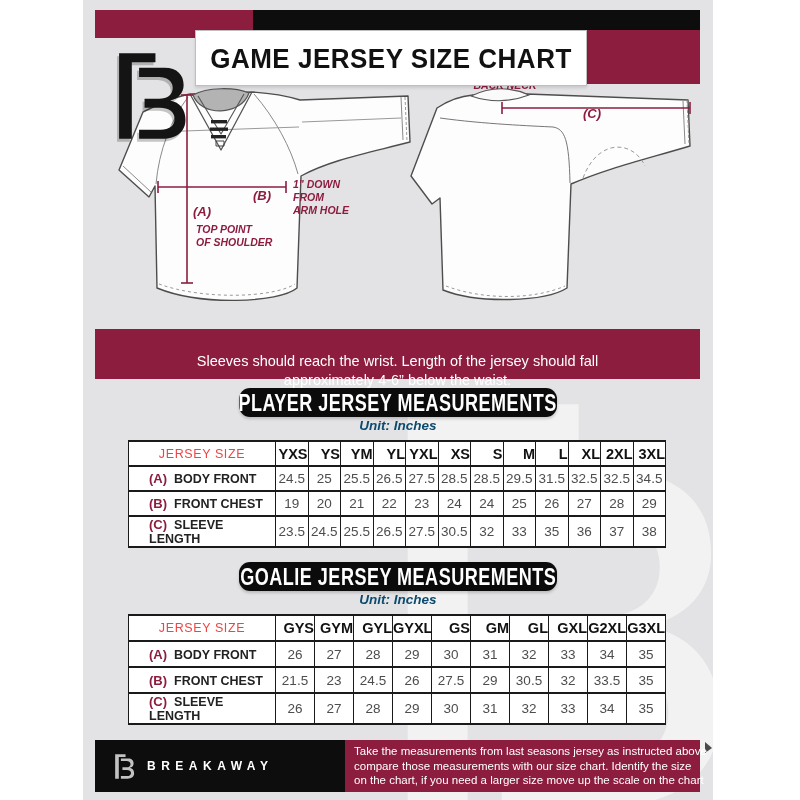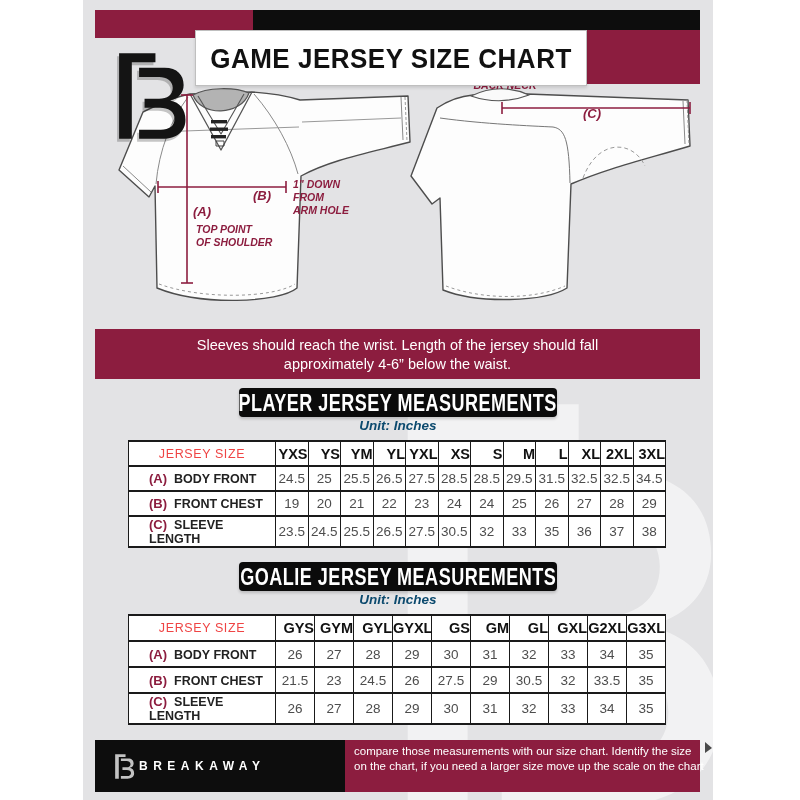--- a/index.html
+++ b/index.html
@@ -17,42 +17,42 @@
      transform:scaleY(1.08);white-space:nowrap;}
   .logo{left:20px;top:46px;z-index:2;filter:drop-shadow(-2px 3px 0 rgba(0,0,0,.22));}
   
   .diagram-svg{left:0;top:0;z-index:1;}
   .wm{z-index:0;opacity:.55;}
   .ann{color:#8c1d3f;font-weight:bold;font-style:italic;font-size:10.5px;line-height:13px;z-index:2;}
   .tag{color:#8c1d3f;font-weight:bold;font-style:italic;font-size:13px;z-index:2;}
   .ann.center{text-align:center;}
   
   .note-banner{left:12px;top:329px;width:605px;height:50px;background:#8c1d3f;z-index:2;color:#fff;
-     text-align:center;font-size:14.5px;line-height:18.5px;padding-top:7px;box-sizing:border-box;}
-  
-  .section-title{background:#0b0b0b;border-radius:4px;z-index:2;display:flex;align-items:center;
+     text-align:center;font-size:14.5px;line-height:18.5px;padding-top:23px;box-sizing:border-box;}
+  
+  .section-title{background:#0b0b0b;border-radius:11px;z-index:2;display:flex;align-items:center;
      justify-content:center;width:318px;height:29px;box-shadow:0 2px 3px rgba(0,0,0,.18);}
   .section-title span{color:#fff;font-weight:bold;font-size:19px;letter-spacing:.5px;white-space:nowrap;
      transform:scale(.95,1.3);}
   .unit{width:630px;left:0;text-align:center;font-size:13.5px;font-weight:bold;font-style:italic;
      color:#0c4a6e;z-index:2;}
   
   .meas-table{border-collapse:collapse;table-layout:fixed;width:538px;background:#fff;z-index:2;}
   .meas-table th,.meas-table td{border:1px solid #1a1a1a;border-top-width:2px;border-bottom-width:2px;
      text-align:center;padding:0;vertical-align:middle;}
   .t-player th,.t-player td{height:23px;}
   .t-goalie th,.t-goalie td{height:24px;}
   .meas-table th.corner{width:146px;font-size:12.5px;font-weight:normal;letter-spacing:.6px;color:#ef4444;}
   .meas-table th.size{font-size:14.5px;font-weight:bold;color:#111;text-align:right;}
   .meas-table td.val{font-size:13.5px;color:#4d4d4d;}
   .meas-table td.rowlabel{text-align:left;padding-left:20px;font-size:12.5px;font-weight:bold;color:#222;border-radius:10px;}
   .meas-table td.rowlabel .prefix{color:#8c1d3f;margin-right:7px;font-size:13px;}
   
   .footer-black{left:12px;top:740px;width:250px;height:52px;background:#0d0d0d;z-index:2;
-     display:flex;align-items:center;padding-left:16px;box-sizing:border-box;gap:2px;}
+     display:flex;align-items:center;padding-left:16px;box-sizing:border-box;gap:10px;}
   .brand{color:#fff;font-weight:bold;font-size:12px;letter-spacing:5.5px;white-space:nowrap;}
   .footer-maroon{left:262px;top:740px;width:355px;height:52px;background:#8c1d3f;z-index:2;color:#fff;
      padding:4px 9px;box-sizing:border-box;}
   .footer-maroon div{font-size:11.5px;line-height:14.6px;white-space:nowrap;}
   .cursor-mark{z-index:3;}
 </style>
 </head>
 <body>
 
 <svg width="0" height="0" style="position:absolute" aria-hidden="true">
@@ -280,18 +280,19 @@
         </tbody>
       </table>
 
     <div class="abs footer-black">
       <svg width="26" height="29" viewBox="0 0 100 110" fill="#c2c2c2">
         <use href="#bw-logo"></use>
       </svg>
       <span class="brand">BREAKAWAY</span>
     </div>
     <div class="abs footer-maroon">
+      <div>Take the measurements from last seasons jersey as instructed above</div>
       <div>compare those measurements  with our size chart. Identify the size</div>
       <div>on the chart, if you need a larger size move up the scale on the chart</div>
     </div>
 
   </div>
 </div>
 
 </body></html>

